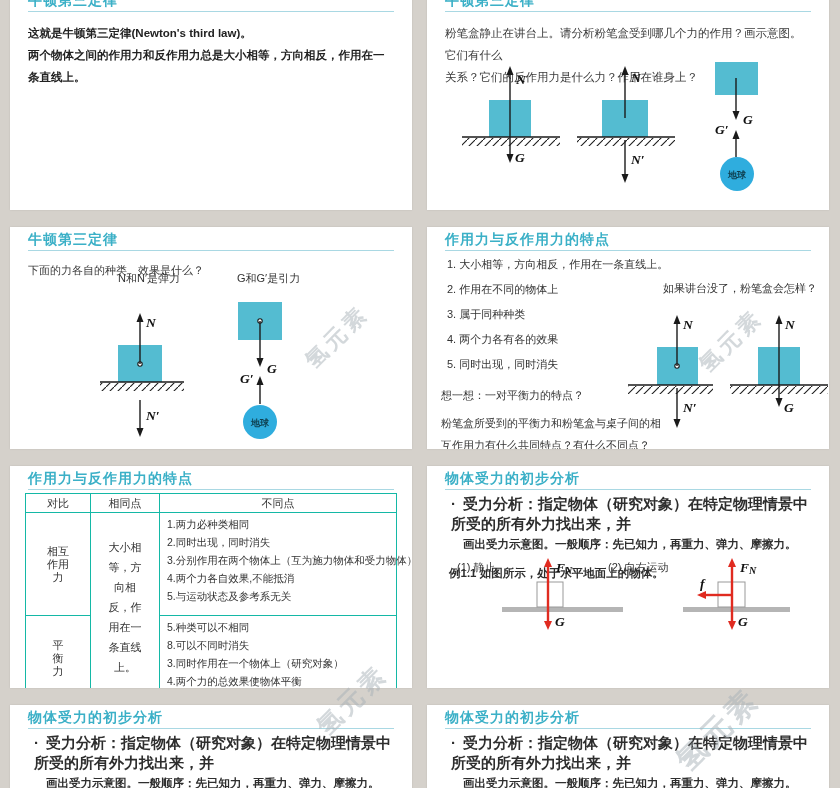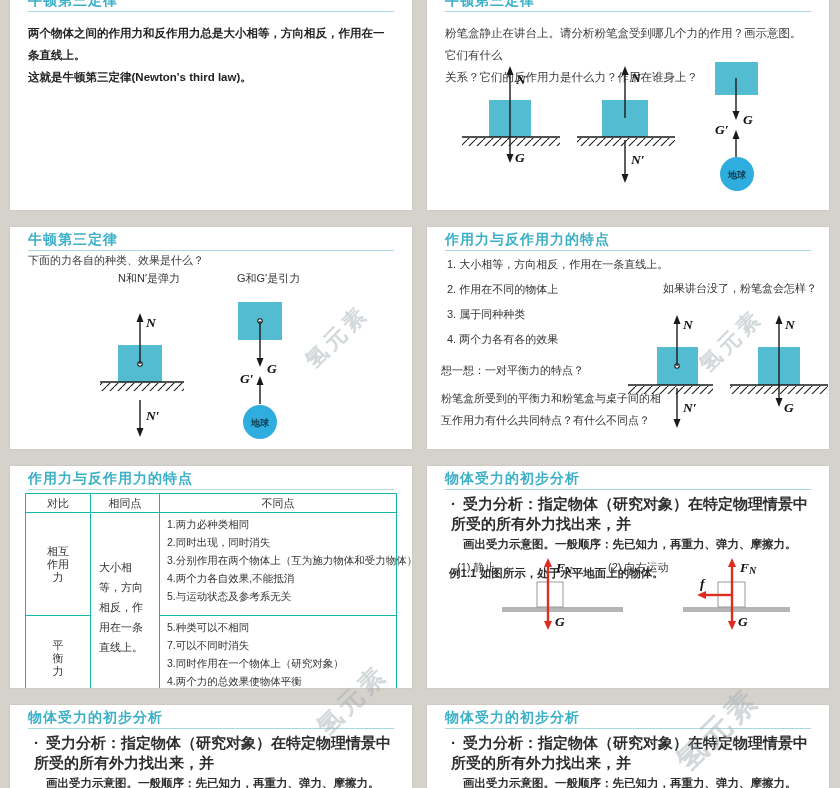--- a/index.html
+++ b/index.html
@@ -16,40 +16,40 @@
   .slide{
     background:#ffffff;position:relative;overflow:hidden;
     box-shadow:0 0 2px rgba(0,0,0,.10);
   }
   .s-title{
     color:#3bb0c7;font-weight:bold;font-size:14px;letter-spacing:1px;
     margin:4px 18px 0;padding-bottom:3px;border-bottom:1px solid #a9d8e3;
     line-height:16px;
   }
   .s-body{margin:10px 18px 0;font-size:11.5px;color:#3a3a3a;line-height:22px}
-  .s-body.tight{margin-top:3px;font-size:11px;line-height:13px}
+  .s-body.tight{margin-top:13px;font-size:11px;line-height:13px}
   .bold{font-weight:bold;color:#222}
   .caption{position:absolute;font-size:11px;color:#333}
   .svg-overlay{position:absolute;left:0;top:0;pointer-events:none}
 
   
   .list{margin:7px 16px 0 20px;font-size:11px;color:#333}
   .list .li{line-height:12px;margin-bottom:13px}
   .think{margin:19px 16px 0 14px;font-size:11px;color:#333;line-height:12px}
   .para{margin:11px 16px 0 14px;font-size:11px;color:#333;line-height:22px}
   .question{position:absolute;left:236px;top:54px;width:170px;font-size:11px;color:#333;line-height:14px}
 
   
   table.cmp{border-collapse:collapse;margin:3px 15px 0;table-layout:fixed;width:372px}
   table.cmp th,table.cmp td{border:1px solid #14b8a6;font-weight:normal;color:#333}
   table.cmp th{font-size:11px;height:16px;padding:1px}
   .col-name{width:62px}.col-same{width:66px}
   td.name-cell{text-align:center;font-size:11px}
   td.name-cell .nline{line-height:13px}
-  td.same-cell{font-size:11px;line-height:20px;padding:2px 8px;text-align:left}
+  td.same-cell{font-size:11px;line-height:20px;padding:2px 16px;text-align:center}
   td.diff-cell{vertical-align:middle;padding:2px 2px 10px 7px;font-size:10.5px}
   td.diff-cell .dline{line-height:18px;white-space:nowrap}
 
   
   .b1{margin:4px 12px 0 24px;font-size:15px;line-height:20px;font-weight:bold;color:#2e2e2e}
   .b1 .bullet{display:inline-block;width:12px}
   .b2{margin:0 12px 0 36px;font-size:11.5px;line-height:20px;font-weight:bold;color:#2e2e2e}
   .ex{margin:9px 12px 0 22px;font-size:11.5px;line-height:20px;font-weight:bold;color:#2e2e2e}
 
   
@@ -81,22 +81,22 @@
       <line x1="8" y1="0" x2="0" y2="8" stroke="#1a1a1a" stroke-width="1.1"></line>
     </pattern>
   </defs>
 </svg>
 
 <div class="grid">
 
   <div class="slide">
     <div class="s-title">牛顿第三定律</div>
     <div class="s-body bold">
+      <div>这就是牛顿第三定律(Newton's third law)。</div>
       <div>两个物体之间的作用力和反作用力总是大小相等，方向相反，作用在一条直线上。</div>
-      <div>这就是牛顿第三定律(Newton's third law)。</div>
     </div>
   </div>
 
   <div class="slide">
     <div class="s-title">牛顿第三定律</div>
     <div class="s-body">
       <div>粉笔盒静止在讲台上。请分析粉笔盒受到哪几个力的作用？画示意图。它们有什么</div>
       <div>关系？它们的反作用力是什么力？作用在谁身上？</div>
     </div>
     <svg class="svg-overlay" width="402" height="222">
@@ -191,20 +191,21 @@
     </svg>
   </div>
 
   <div class="slide">
     <div class="s-title">作用力与反作用力的特点</div>
     <div class="list">
       <div class="li">1.  大小相等，方向相反，作用在一条直线上。</div>
       <div class="li">2.  作用在不同的物体上</div>
       <div class="li">3.  属于同种种类</div>
       <div class="li">4.  两个力各有各的效果</div>
+      <div class="li">5.  同时出现，同时消失</div>
     </div>
     <div class="think">想一想：一对平衡力的特点？</div>
     <div class="para">
       <div>粉笔盒所受到的平衡力和粉笔盒与桌子间的相</div>
       <div>互作用力有什么共同特点？有什么不同点？</div>
     </div>
     <div class="question">如果讲台没了，粉笔盒会怎样？</div>
     <svg class="svg-overlay" width="402" height="222">
 
       <g>
@@ -264,21 +265,21 @@
         </td>
       </tr>
       <tr>
         <td class="name-cell">
           <div class="nline">平</div>
           <div class="nline">衡</div>
           <div class="nline">力</div>
         </td>
         <td class="diff-cell">
           <div class="dline">5.种类可以不相同</div>
-          <div class="dline">7.可以不同时消失</div>
+          <div class="dline">8.可以不同时消失</div>
           <div class="dline">3.同时作用在一个物体上（研究对象）</div>
           <div class="dline">4.两个力的总效果使物体平衡</div>
         </td>
       </tr>
     </tbody>
       </table>
   </div>
 
   <div class="slide">
     <div class="s-title">物体受力的初步分析</div>

